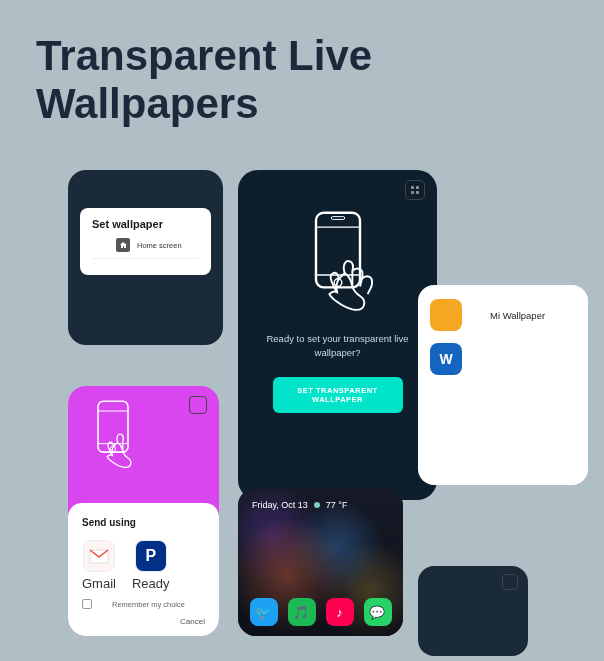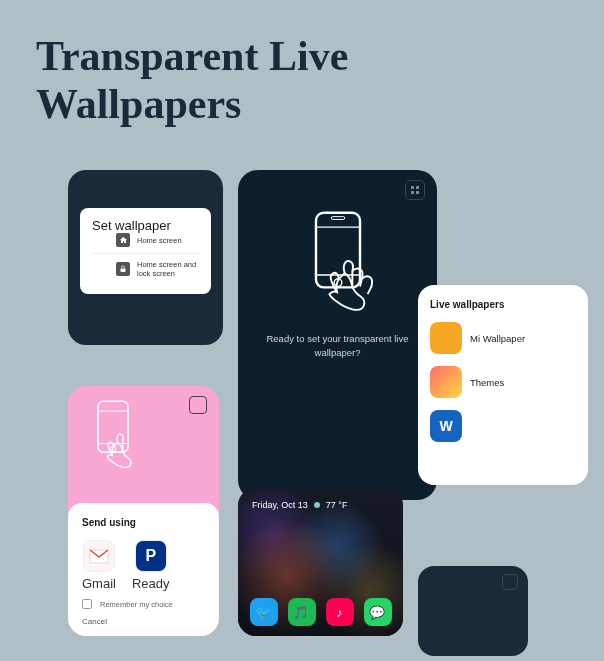--- a/index.html
+++ b/index.html
@@ -37,23 +37,24 @@
     .dialog-box {
       position: absolute;
       top: 38px;
       left: 12px;
       right: 12px;
       background: white;
       border-radius: 8px;
       padding: 10px 12px;
     }
     .dialog-title {
-      font-size: 13px;
-      font-weight: 400;
+      font-size: 11px;
+      font-weight: 700;
       color: #1a1a1a;
+      margin-bottom: 8px;
     }
     .dialog-option {
       display: flex;
       align-items: center;
       gap: 7px;
       margin-bottom: 6px;
       padding-left: 24px;
     }
     .dialog-option-icon {
       width: 14px;
@@ -138,21 +139,21 @@
     }
     .live-wallpapers-title {
       font-size: 10px;
       font-weight: 700;
       color: #1a1a1a;
       margin-bottom: 12px;
     }
     .wallpaper-item {
       display: flex;
       align-items: center;
-      gap: 8px;
+      gap: 28px;
       margin-bottom: 12px;
     }
     .wallpaper-thumb {
       width: 32px;
       height: 32px;
       border-radius: 8px;
       flex-shrink: 0;
       overflow: hidden;
     }
     .wallpaper-name {
@@ -160,21 +161,21 @@
       color: #222;
     }
 
     
     .card-bottom-left {
       position: absolute;
       top: 386px;
       left: 68px;
       width: 151px;
       height: 250px;
-      background: #f9a8d4;
+      background: #d946ef;
       border-radius: 18px;
       overflow: hidden;
     }
     .card-bottom-left-topbar {
       position: absolute;
       top: 10px;
       right: 12px;
       width: 18px;
       height: 18px;
       border: 1.5px solid #444;
@@ -215,37 +216,37 @@
       justify-content: center;
       font-size: 16px;
     }
     .send-option-label {
       font-size: 13px;
       color: #333;
     }
     .remember-choice {
       display: flex;
       align-items: center;
-      gap: 8px;
+      gap: 20px;
       margin-bottom: 8px;
     }
     .remember-checkbox {
       width: 10px;
       height: 10px;
       border: 1px solid #999;
       border-radius: 2px;
     }
     .remember-text {
       font-size: 7.5px;
       color: #666;
     }
     .cancel-btn-text {
       font-size: 8px;
       color: #555;
-      text-align: left;
+      text-align: right;
     }
 
     
     .card-bottom-center {
       position: absolute;
       top: 488px;
       left: 238px;
       width: 165px;
       height: 148px;
       border-radius: 18px;
@@ -331,43 +332,34 @@
         radial-gradient(circle at 30% 60%, rgba(255,120,80,0.6) 0%, transparent 40%),
         radial-gradient(circle at 60% 40%, rgba(80,160,255,0.5) 0%, transparent 35%),
         radial-gradient(circle at 80% 70%, rgba(255,200,80,0.4) 0%, transparent 30%),
         radial-gradient(circle at 20% 30%, rgba(150,80,255,0.4) 0%, transparent 30%),
         #1a2030;
     }
   </style>
 </head>
 <body>
 
-<h1 class="main-title" style="white-space: pre-line; font-family: Liberation Serif, serif;">Transparent Live<br>Wallpapers</h1>
+<h1 class="main-title" style="white-space: pre-line;">Transparent Live<br>Wallpapers</h1>
 
 <div class="card-top-left">
   <div class="dialog-box">
     <div class="dialog-title">Set wallpaper</div>
     <div class="dialog-option">
       <div class="dialog-option-icon">
         <svg width="8" height="8" viewBox="0 0 8 8">
             <path d="M4 1L1 4h1v3h2V5h1v2h2V4h1L4 1z" fill="white"></path>
           </svg>
       </div>
       <span class="dialog-option-text">Home screen</span>
     </div>
     <div class="dialog-divider"></div>
-    <div class="dialog-option">
-      <div class="dialog-option-icon">
-        <svg width="8" height="8" viewBox="0 0 8 8">
-            <rect x="1.5" y="3.5" width="5" height="3.5" rx="0.8" fill="white"></rect>
-            <path d="M2.5 3.5V2.5a1.5 1.5 0 013 0v1" stroke="white" stroke-width="0.8" fill="none"></path>
-          </svg>
-      </div>
-      <span class="dialog-option-text">Home screen and lock screen</span>
-    </div>
   </div>
 </div>
 
 <div class="card-center">
   <div class="card-center-icon">
     <svg width="10" height="10" viewBox="0 0 10 10">
         <rect x="1" y="1" width="3" height="3" rx="0.5" fill="#888"></rect>
         <rect x="6" y="1" width="3" height="3" rx="0.5" fill="#888"></rect>
         <rect x="1" y="6" width="3" height="3" rx="0.5" fill="#888"></rect>
         <rect x="6" y="6" width="3" height="3" rx="0.5" fill="#888"></rect>
@@ -382,32 +374,28 @@
     <circle cx="45" cy="78" r="4" stroke="white" stroke-width="1.5"></circle>
     <rect x="38" y="9" width="14" height="3" rx="1.5" stroke="white" stroke-width="1"></rect>
 
     <path d="M52 68 Q58 72 60 82 Q62 88 68 92 Q74 96 72 102 Q70 108 60 106 Q52 104 44 98 Q38 94 36 90 Q40 86 44 88 Q42 80 46 74 Z" stroke="white" stroke-width="2" fill="none"></path>
     <path d="M44 88 Q40 82 38 76 Q36 70 40 68 Q44 66 46 74" stroke="white" stroke-width="2" fill="none"></path>
     <path d="M52 68 Q50 62 52 58 Q54 54 58 56 Q62 58 60 66 L60 82" stroke="white" stroke-width="2" fill="none"></path>
     <path d="M60 66 Q64 62 68 64 Q72 66 70 74 L68 82" stroke="white" stroke-width="2" fill="none"></path>
     <path d="M70 74 Q74 70 78 72 Q82 74 80 82 L76 90" stroke="white" stroke-width="2" fill="none"></path>
   </svg>
   <div class="card-center-text">Ready to set your transparent live wallpaper?</div>
+  <button class="set-wallpaper-btn">SET TRANSPARENT WALLPAPER</button>
 </div>
 
 <div class="card-right">
-  <div class="live-wallpapers-title">Live wallpapers</div>
 
   <div class="wallpaper-item">
     <div class="wallpaper-thumb thumb-mi"></div>
     <span class="wallpaper-name">Mi Wallpaper</span>
-  </div>
-  <div class="wallpaper-item">
-    <div class="wallpaper-thumb" style="background: linear-gradient(135deg,#ff6b6b,#ffd93d);"></div>
-    <span class="wallpaper-name">Themes</span>
   </div>
   <div class="wallpaper-item">
     <div class="wallpaper-thumb" style="background: #1565c0; display:flex;align-items:center;justify-content:center;">
       <span style="color:white;font-size:14px;font-weight:800;">W</span>
     </div>
   </div>
 </div>
 
 <div class="card-bottom-left">
   <div class="card-bottom-left-topbar"></div>

